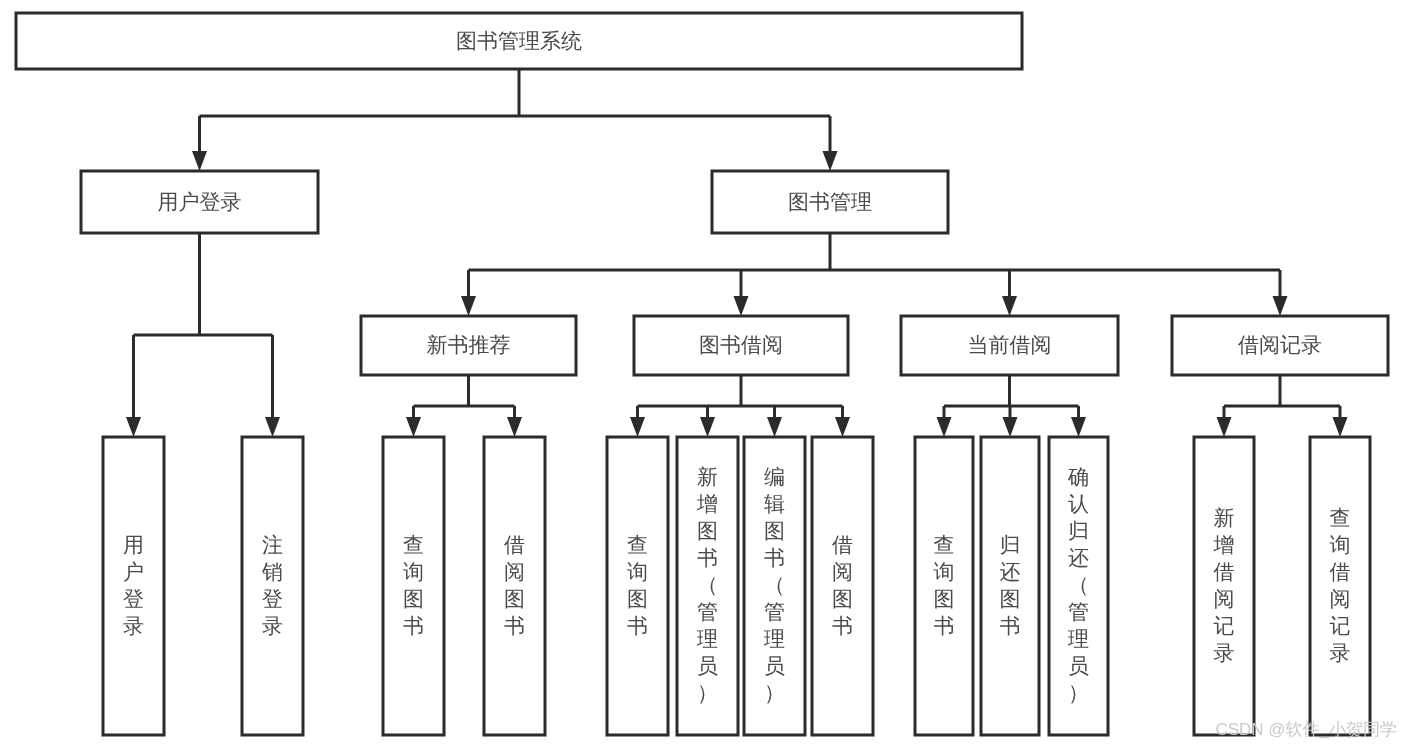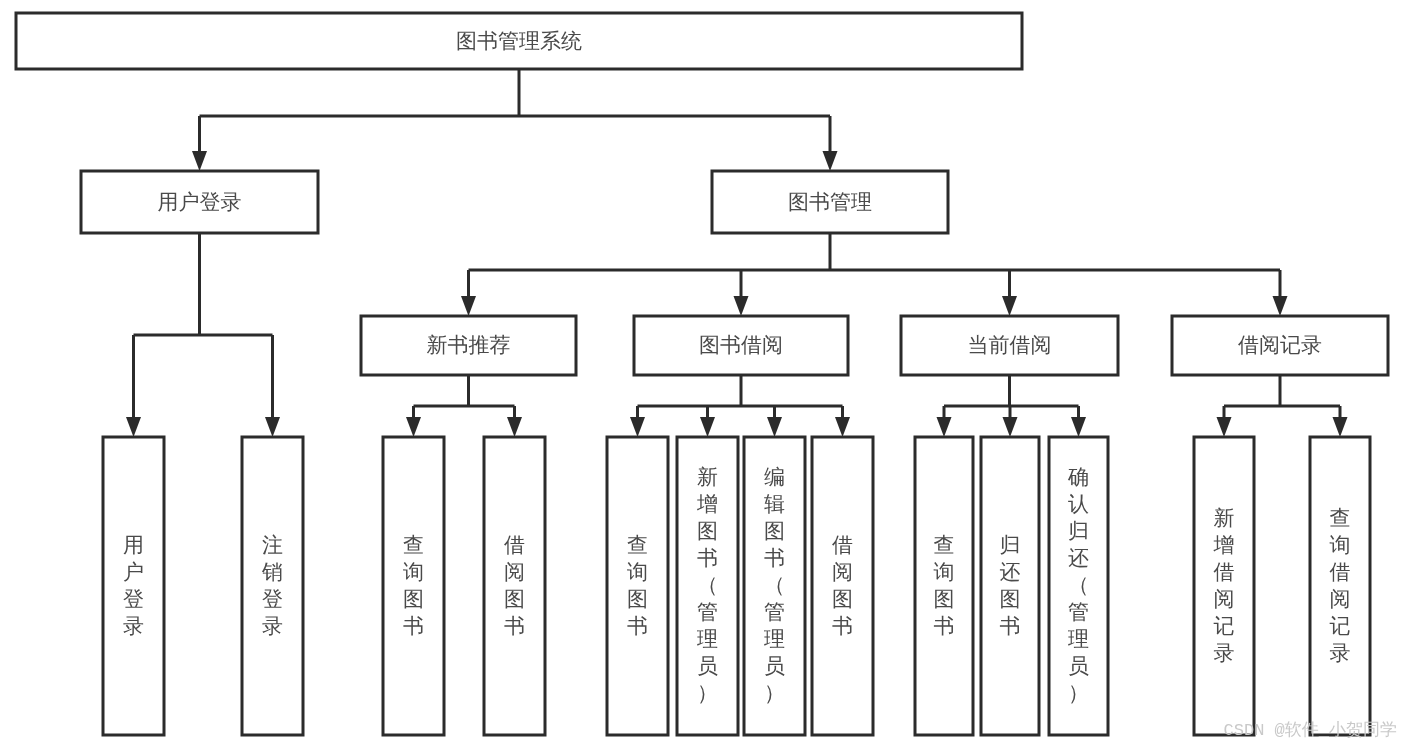--- a/index.html
+++ b/index.html
@@ -48,21 +48,21 @@
     font-size: 21px;
     text-anchor: middle;
     dominant-baseline: middle;
   }
   .watermark {
     position: absolute;
     right: 8px;
     bottom: 6px;
     color: #c9c9c9;
     font-size: 17px;
-    font-family: Liberation Mono, monospace;
+    font-family: Liberation Sans, sans-serif;
     white-space: nowrap;
     user-select: none;
   }
 </style>
 </head>
 <body>
 
 <div id="diagram-root">
   <svg class="canvas" viewBox="0 0 1405 747" xmlns="http://www.w3.org/2000/svg">
     <g id="edge-layer">

